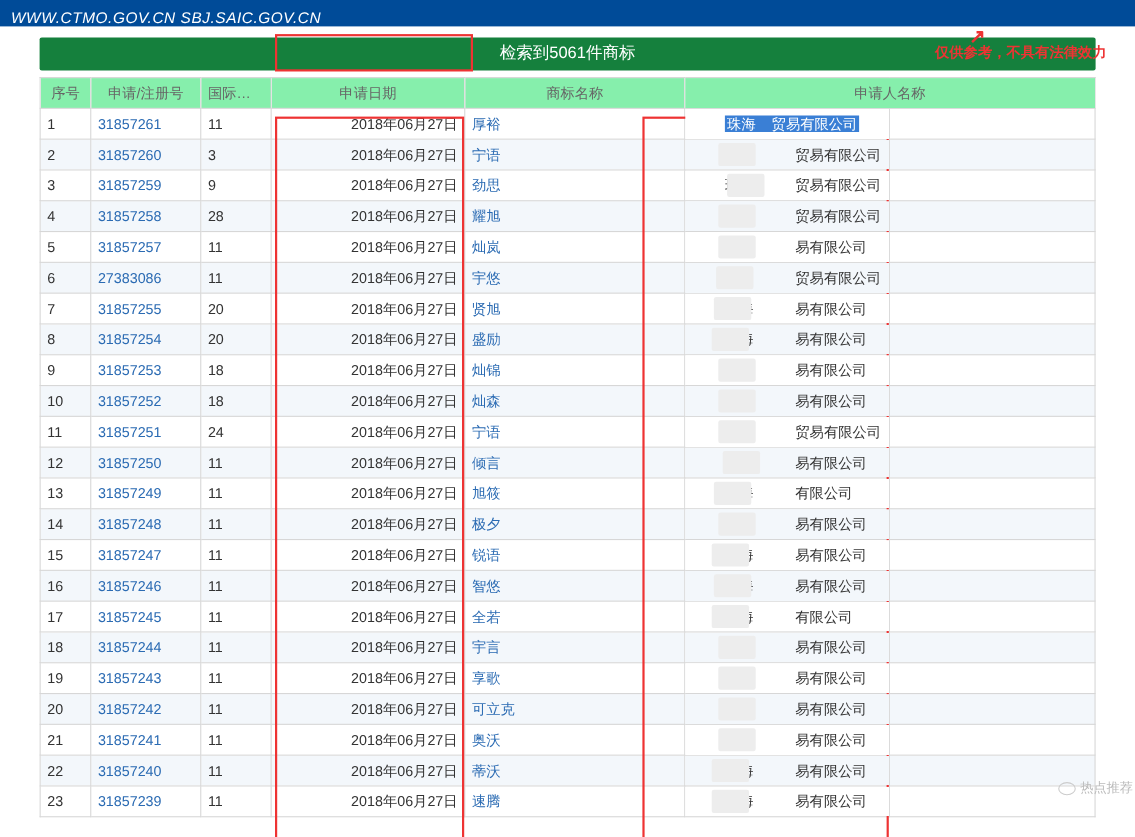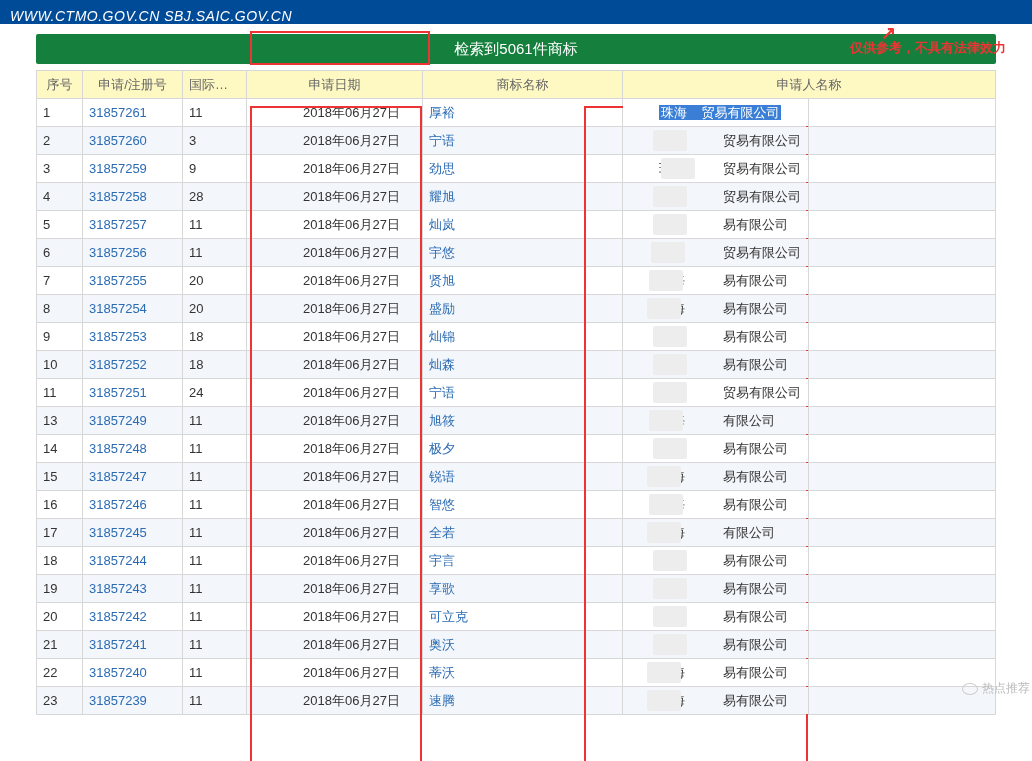--- a/index.html
+++ b/index.html
@@ -11,26 +11,26 @@
   .blue-banner { background:#15803d; color:#fff; height:30px; line-height:30px; text-align:center; border-radius:2px; font-size:15px; }
   .disclaimer { position:absolute; right:-10px; top:5px; color:#e33; font-weight:bold; font-size:13px; }
   .arrow-disclaimer { position:absolute; right:100px; top:-12px; color:#e33; font-weight:bold; font-size:18px; }
   .wrap { margin:0 36px; position:relative; }
   .red-box { position:absolute; border:2px solid #e33; pointer-events:none; }
   .rb-banner { top:-3px; left:214px; width:180px; height:34px; }
   .rb-date   { left:214px; top:36px;  width:172px; height:698px; }
   .rb-appl   { left:548px; top:36px;  width:224px; height:698px; }
   table { border-collapse:collapse; width:100%; table-layout:fixed; }
   th,td { border:1px solid #d7d7d7; height:28px; padding:0 6px; font-size:13px; overflow:hidden; white-space:nowrap; text-overflow:ellipsis; }
-  th { background:#fef9c3; color:#666; font-weight:normal; text-align:center; }
+  th { background:#86efac; color:#666; font-weight:normal; text-align:center; }
   td { background:#fff; }
   tbody tr:nth-child(even) td { background:#f3f7fb; }
   col.c1{width:46px;} col.c2{width:100px;} col.c3{width:64px;} col.c4{width:176px;} col.c5{width:200px;} col.c6{width:186px;} col.c7{width:auto;}
   td.reg a, td.tm a { color:#2b6bb3; text-decoration:none; }
-  td.date { text-align:center; padding-left:40px; }
+  td.date { text-align:right; padding-left:40px; }
   td.cls  { }
   .hl { background:#3a7fd5; color:#fff; padding:0 2px; }
   .applicant { position:relative;padding-left:36px; }
   .applicant .mask { position:absolute; top:3px; bottom:3px; background:#ededed; border-radius:2px; width:34px; }
   .footer-tag { position:absolute; right:-34px; bottom:18px; font-size:12px; color:#bbb; display:flex; align-items:center; gap:4px;}
   .footer-tag .cloud { width:16px; height:12px; border:1px solid #ccc; border-radius:8px/6px; display:inline-block; position:relative; }
 </style>
 </head>
 <body>
 
@@ -112,21 +112,21 @@
           <td>5</td>
           <td class="reg"><a href="#">31857257</a></td>
           <td class="cls">11</td>
           <td class="date">2018年06月27日</td>
           <td class="tm"><a href="#">灿岚</a></td>
           <td class="applicant"><span>珠海</span><span class="mask" style="left:30px;"></span><span style="margin-left:38px;">易有限公司</span></td>
           <td></td>
         </tr>
         <tr>
           <td>6</td>
-          <td class="reg"><a href="#">31857256</a></td>
+          <td class="reg"><a href="#">27383086</a></td>
           <td class="cls">11</td>
           <td class="date">2018年06月27日</td>
           <td class="tm"><a href="#">宇悠</a></td>
           <td class="applicant"><span>珠海</span><span class="mask" style="left:28px;"></span><span style="margin-left:38px;">贸易有限公司</span></td>
           <td></td>
         </tr>
         <tr>
           <td>7</td>
           <td class="reg"><a href="#">31857255</a></td>
           <td class="cls">20</td>
@@ -162,20 +162,29 @@
           <td class="applicant"><span>珠海</span><span class="mask" style="left:30px;"></span><span style="margin-left:38px;">易有限公司</span></td>
           <td></td>
         </tr>
         <tr>
           <td>11</td>
           <td class="reg"><a href="#">31857251</a></td>
           <td class="cls">24</td>
           <td class="date">2018年06月27日</td>
           <td class="tm"><a href="#">宁语</a></td>
           <td class="applicant"><span>珠海</span><span class="mask" style="left:30px;"></span><span style="margin-left:38px;">贸易有限公司</span></td>
+          <td></td>
+        </tr>
+        <tr>
+          <td>12</td>
+          <td class="reg"><a href="#">31857250</a></td>
+          <td class="cls">11</td>
+          <td class="date">2018年06月27日</td>
+          <td class="tm"><a href="#">倾言</a></td>
+          <td class="applicant"><span>珠海</span><span class="mask" style="left:34px;"></span><span style="margin-left:38px;">易有限公司</span></td>
           <td></td>
         </tr>
         <tr>
           <td>13</td>
           <td class="reg"><a href="#">31857249</a></td>
           <td class="cls">11</td>
           <td class="date">2018年06月27日</td>
           <td class="tm"><a href="#">旭筱</a></td>
           <td class="applicant"><span>珠海</span><span class="mask" style="left:26px;"></span><span style="margin-left:38px;">有限公司</span></td>
           <td></td>

